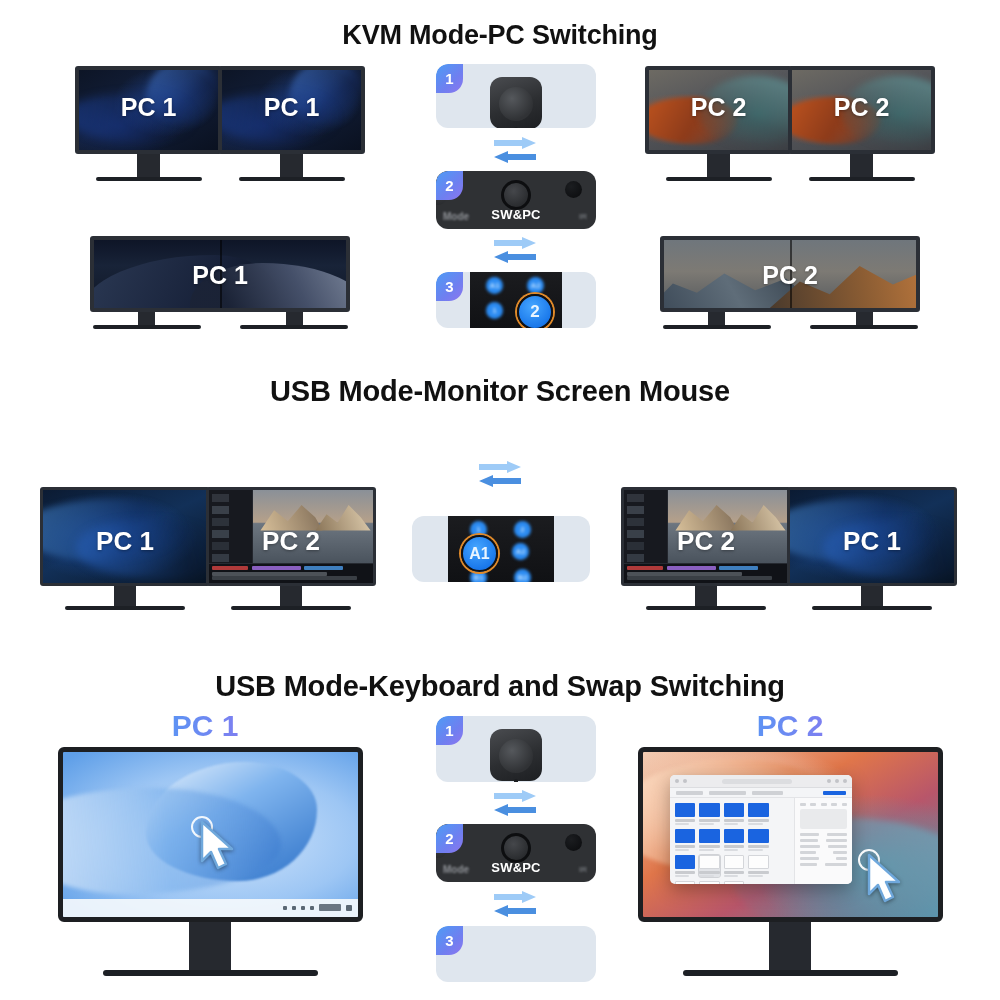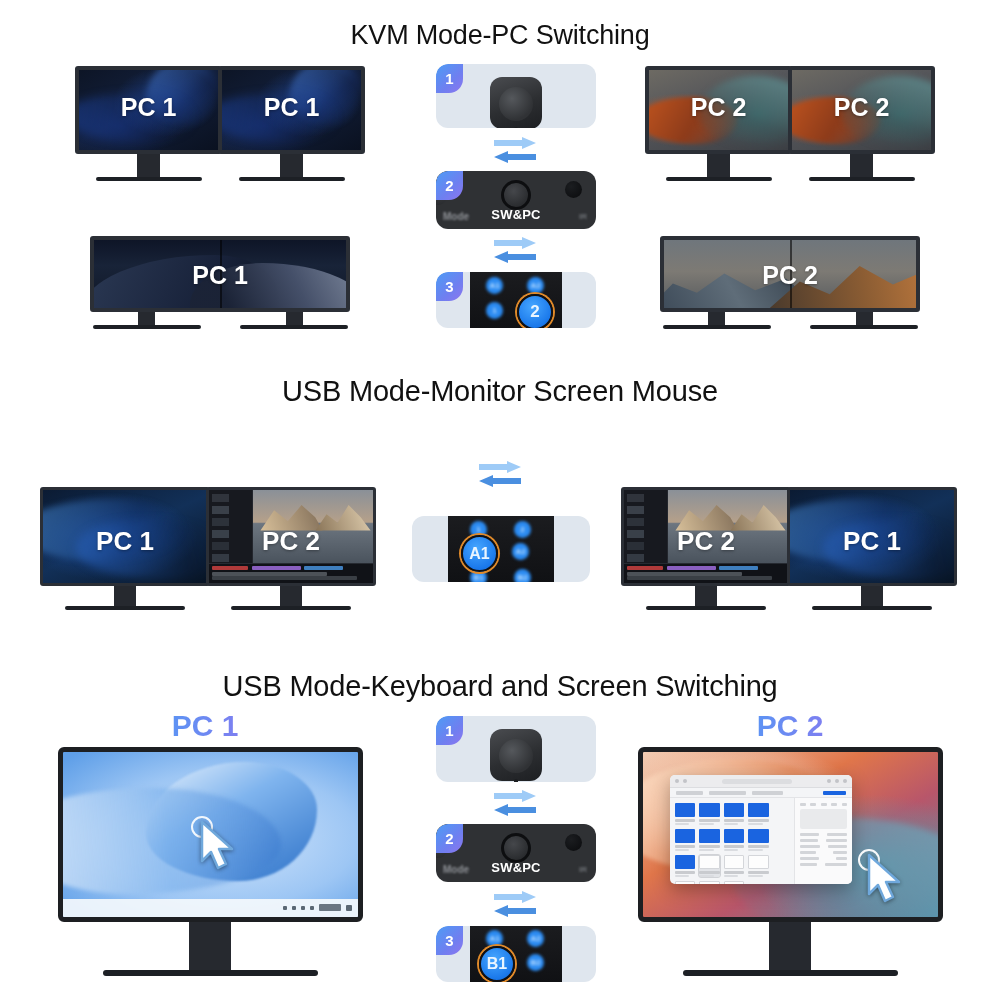--- a/index.html
+++ b/index.html
@@ -8,21 +8,21 @@
     background: #ffffff;
     font-family: "Liberation Sans", sans-serif;
     position: relative;
     overflow: hidden;
   }
 
   .section-title {
     position: absolute;
     width: 100%;
     text-align: center;
-    font-weight: normal;
+    font-weight: bold;
     color: #111111;
     letter-spacing: -0.2px;
   }
   #title-1 { top: 20px; font-size: 27px; }
   #title-2 { top: 375px; font-size: 29px; }
   #title-3 { top: 670px; font-size: 29px; }
 
   
   .monitor { position: absolute; }
   .mon-screen {
@@ -545,21 +545,21 @@
 
 <div class="monitor" style="left:787px; top:487px; width:170px; height:126px;">
   <div class="mon-screen thin" style="height:99px;">
     <div class="wp wp-blue-wave"></div>
     <div class="mon-label" style="top:36px; font-size:26px;">PC 1</div>
   </div>
   <div class="mon-neck" style="left:74px; top:99px; width:22px; height:21px;"></div>
   <div class="mon-base" style="left:25px; top:119px; width:120px; height:4px;"></div>
 </div>
 
-<div class="section-title" id="title-3">USB Mode-Keyboard and Screen Switching</div>
+<div class="section-title" id="title-3">USB Mode-Keyboard and Swap Switching</div>
 
 <div style="position:absolute; left:140px; top:709px; width:130px; text-align:center;
             font-size:30px; font-weight:bold;
             background:linear-gradient(95deg,#4d9cf5,#8d76ef);
             -webkit-background-clip:text; background-clip:text; color:transparent;">PC 1</div>
 
 <div style="position:absolute; left:725px; top:709px; width:130px; text-align:center;
             font-size:30px; font-weight:bold;
             background:linear-gradient(95deg,#4d9cf5,#8d76ef);
             -webkit-background-clip:text; background-clip:text; color:transparent;">PC 2</div>
@@ -752,19 +752,13 @@
   <svg class="ar top" viewBox="0 0 46 12">
     <path d="M2 9 L30 9 L30 12 L44 6 L30 0 L30 3 L2 3 Z" fill="#9ecbf7"></path>
   </svg>
   <svg class="ar bot" viewBox="0 0 46 12">
     <path d="M44 3 L16 3 L16 0 L2 6 L16 12 L16 9 L44 9 Z" fill="#4a8fe0"></path>
   </svg>
 </div>
 
 <div class="step" style="left:436px; top:926px; width:160px; height:56px;">
   <div class="badge">3</div>
-  <div class="keypad">
-    <div class="key sm" style="left:16px; top:4px;">A1</div>
-    <div class="key sm" style="left:57px; top:4px;">A2</div>
-    <div class="key active" style="left:9px; top:20px; width:36px; height:36px; font-size:16px;">B1</div>
-    <div class="key sm" style="left:57px; top:28px;">B2</div>
-  </div>
 </div>
 
 </body></html>

